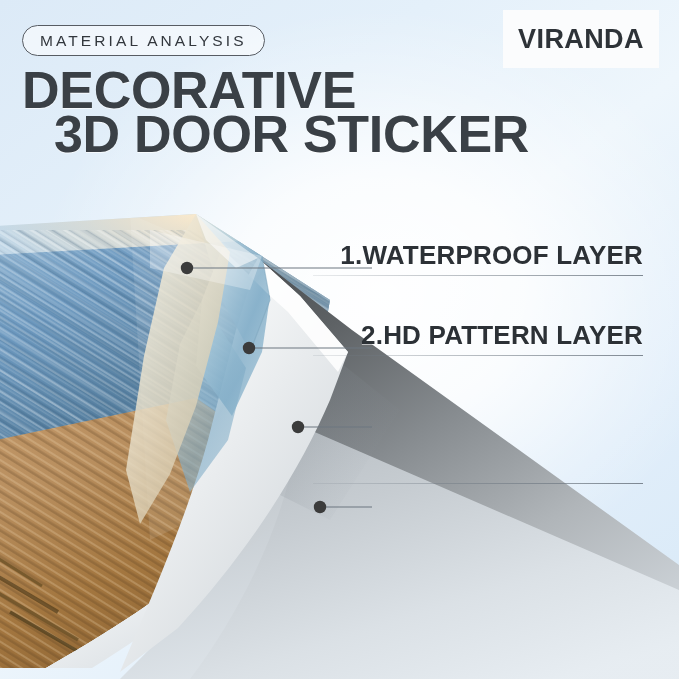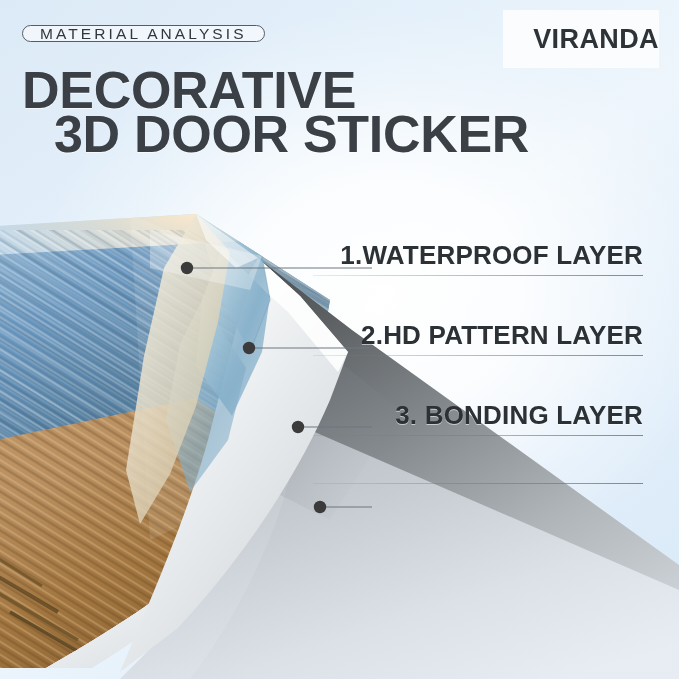--- a/index.html
+++ b/index.html
@@ -24,21 +24,21 @@
     left: 0; top: 0;
     width: 679px; height: 679px;
   }
   #stage svg { display: block; }
 
   
   .badge {
     position: absolute;
     left: 22px;
     top: 25px;
-    height: 17px;
+    height: 31px;
     box-sizing: border-box;
     padding: 0 17px;
     display: flex;
     align-items: center;
     border: 1.6px solid #575c63;
     border-radius: 17px;
     background: rgba(255,255,255,0.55);
     font-size: 15.5px;
     letter-spacing: 3.1px;
     color: #32373d;
@@ -61,21 +61,21 @@
 
   .logo-box {
     position: absolute;
     left: 503px;
     top: 10px;
     width: 156px;
     height: 58px;
     background: #fbfcfd;
     display: flex;
     align-items: center;
-    justify-content: flex-end;
+    justify-content: center;
   }
   .logo-text {
     font-size: 27px;
     font-weight: 700;
     color: #2e3338;
     letter-spacing: 0.4px;
   }
 
   
   .callout {
@@ -311,21 +311,17 @@
   </div>
 
   <div class="callout" id="co1">
     <span class="txt">1.WATERPROOF LAYER</span>
     <div class="rule"></div>
   </div>
   <div class="callout" id="co2">
     <span class="txt">2.HD PATTERN LAYER</span>
     <div class="rule"></div>
   </div>
-  <div class="callout" id="co3">
-    <span class="txt">3. BONDING LAYER</span>
-    <div class="rule"></div>
-  </div>
   <div class="callout" id="co4">
     <div class="rule"></div>
   </div>
 
 </div>
 
 </body></html>

